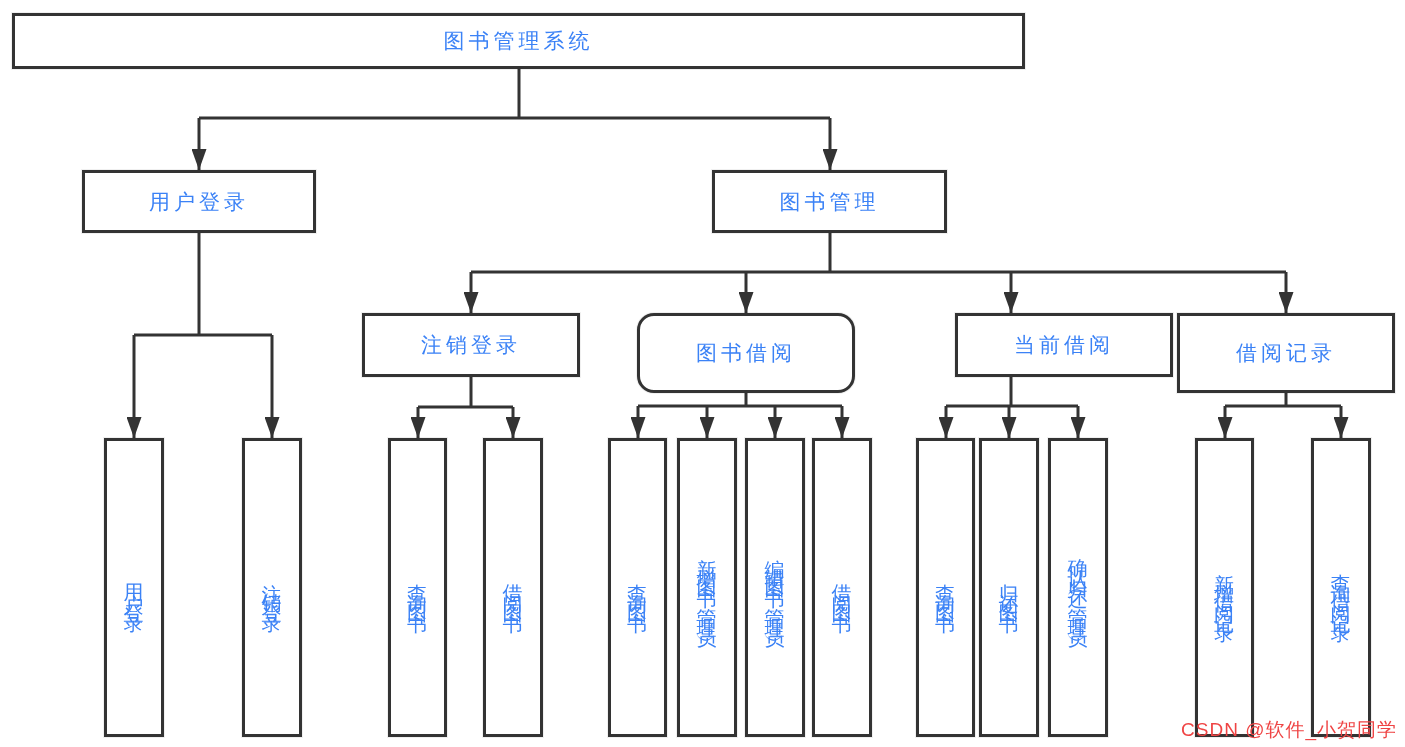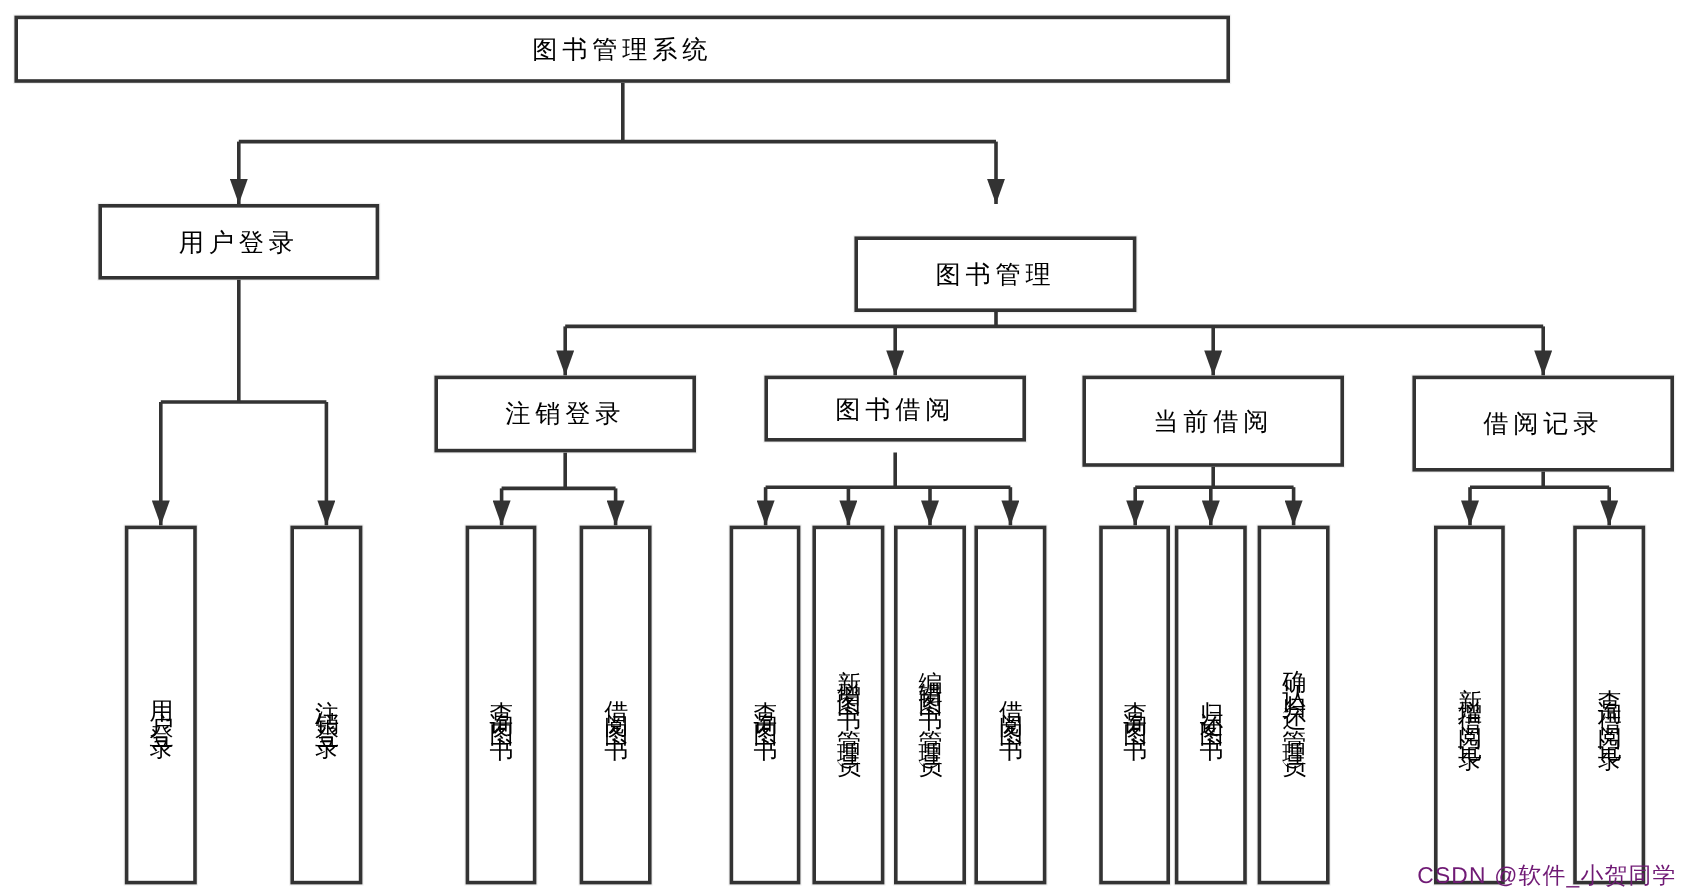--- a/index.html
+++ b/index.html
@@ -22,40 +22,40 @@
     height: 747px;
   }
   .box {
     position: absolute;
     box-sizing: border-box;
     background: #ffffff;
     border: 3px solid #333333;
     display: flex;
     align-items: center;
     justify-content: center;
-    color: #000000;
+    color: #3b82f6;
     font-size: 21px;
     letter-spacing: 4px;
     text-align: center;
     box-shadow: 0 0 0 1px rgba(0,0,0,0.06);
   }
   .leaf {
     writing-mode: vertical-rl;
     text-orientation: mixed;
     font-size: 20px;
     letter-spacing: 10px;
     line-height: 1;
   }
   .watermark {
     position: absolute;
     right: 8px;
     bottom: 4px;
     font-size: 19px;
     letter-spacing: 1px;
-    color: #701a75;
+    color: #ef4444;
     white-space: nowrap;
   }
 </style>
 </head>
 <body>
 
 <div class="stage">
 
   <svg class="connectors" viewBox="0 0 1405 747" xmlns="http://www.w3.org/2000/svg">
     <defs>
@@ -91,25 +91,25 @@
       <line x1="1009" y1="406" x2="1009" y2="438" marker-end="url(#ah)"></line>
       <line x1="1078" y1="406" x2="1078" y2="438" marker-end="url(#ah)"></line>
       <line x1="1225" y1="406" x2="1225" y2="438" marker-end="url(#ah)"></line>
       <line x1="1341" y1="406" x2="1341" y2="438" marker-end="url(#ah)"></line>
     </g>
   </svg>
 
   <div class="box" style="left:12px; top:13px; width:1013px; height:56px;">图书管理系统</div>
 
   <div class="box" style="left:82px; top:170px; width:234px; height:63px;">用户登录</div>
-  <div class="box" style="left:712px; top:170px; width:235px; height:63px;margin-top:27px;">图书管理</div>
+  <div class="box" style="left:712px; top:170px; width:235px; height:63px;">图书管理</div>
 
   <div class="box" style="left:362px; top:313px; width:218px; height:64px;">注销登录</div>
-  <div class="box" style="left:637px; top:313px; width:218px; height:55px;">图书借阅</div>
-  <div class="box" style="left:902px; top:313px; width:218px; height:76px;font-family:Liberation Serif, serif;">当前借阅</div>
+  <div class="box" style="left:637px; top:313px; width:218px; height:80px;border-radius:17px;">图书借阅</div>
+  <div class="box" style="left:955px; top:313px; width:218px; height:64px;font-family:Liberation Serif, serif;">当前借阅</div>
   <div class="box" style="left:1177px; top:313px; width:218px; height:80px;">借阅记录</div>
 
   <div class="box leaf" style="left:104px; top:438px; width:60px; height:299px;">用户登录</div>
   <div class="box leaf" style="left:242px; top:438px; width:60px; height:299px;">注销登录</div>
 
   <div class="box leaf" style="left:388px; top:438px; width:59px; height:299px;">查询图书</div>
   <div class="box leaf" style="left:483px; top:438px; width:60px; height:299px;">借阅图书</div>
 
   <div class="box leaf" style="left:608px; top:438px; width:59px; height:299px;">查询图书</div>
   <div class="box leaf" style="left:677px; top:438px; width:60px; height:299px;">新增图书（管理员）</div>

